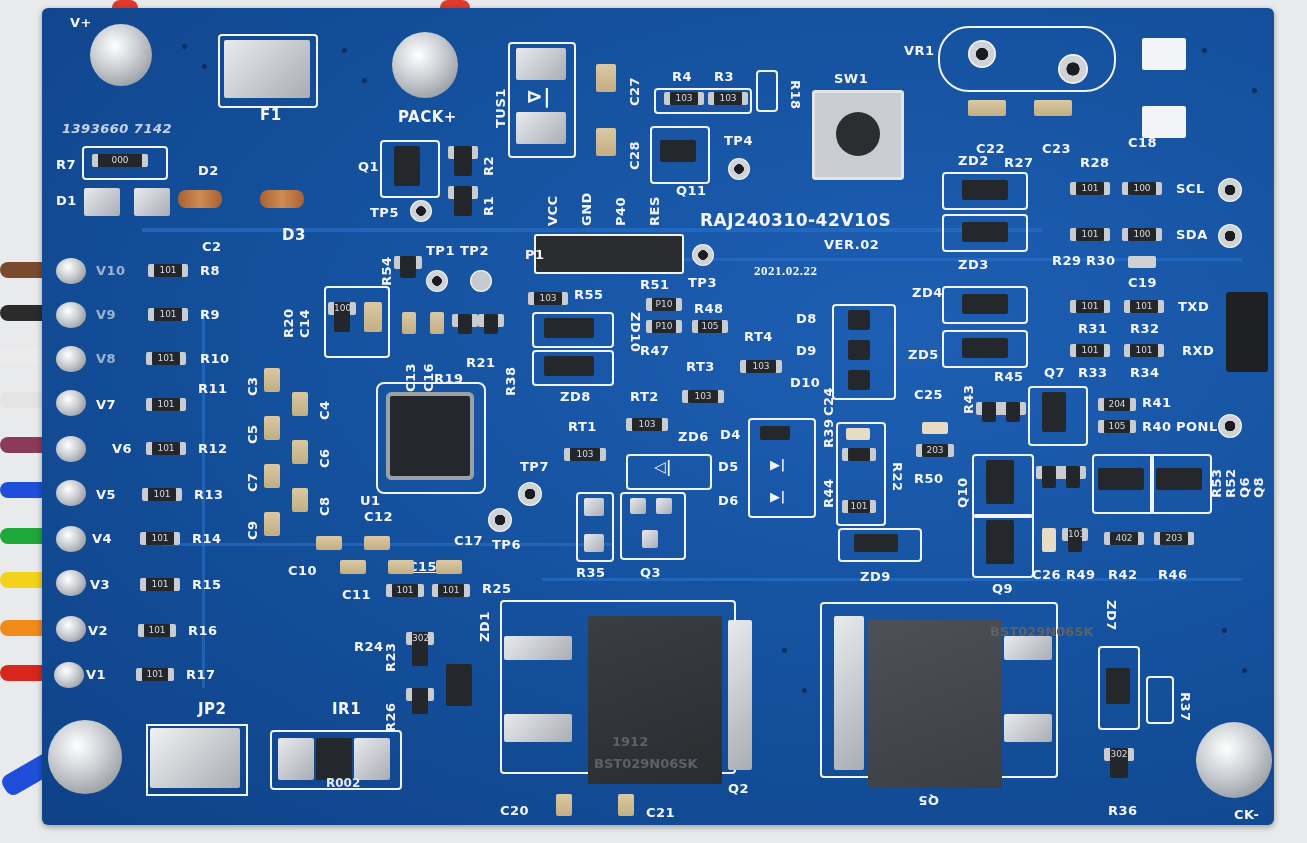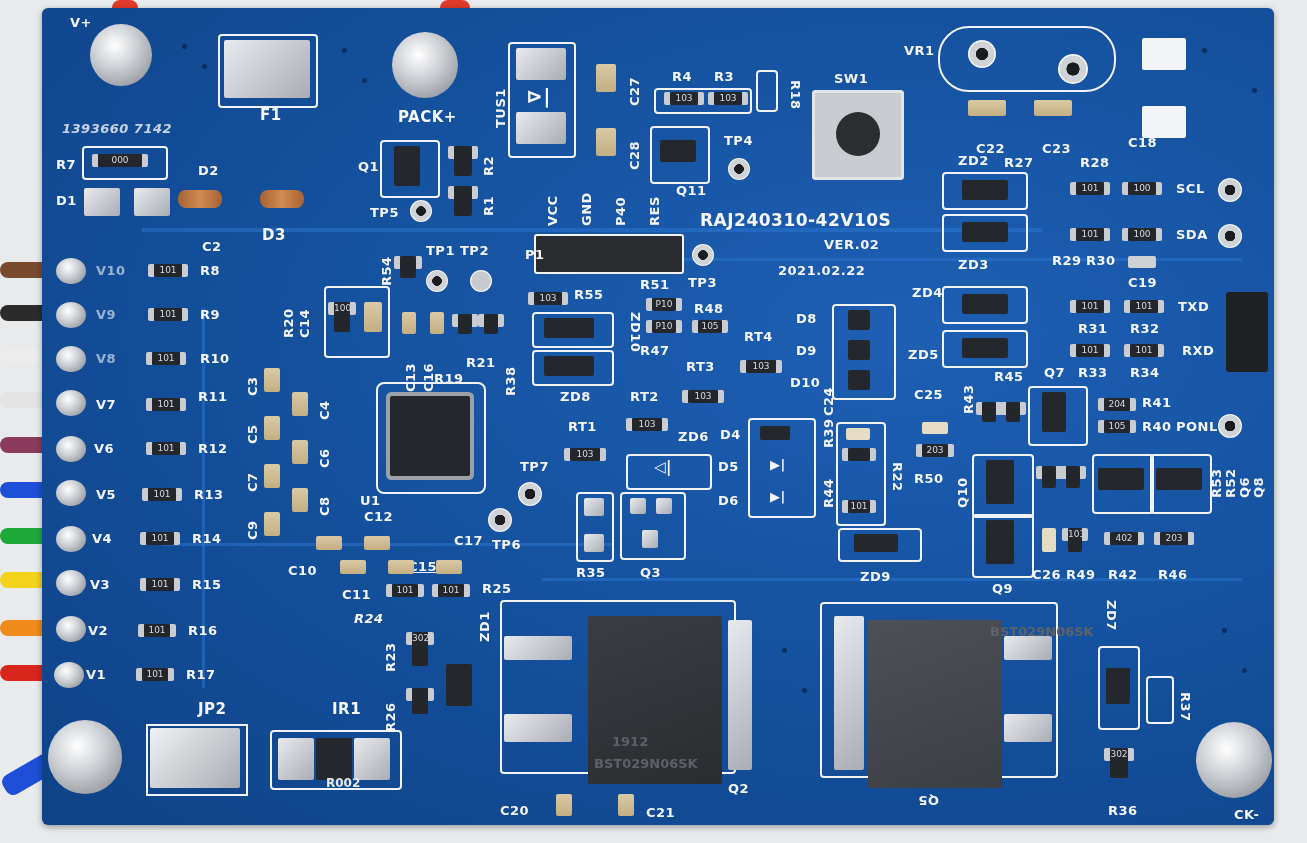--- a/index.html
+++ b/index.html
@@ -65,21 +65,21 @@
 
   <div class="outline" style="left:40px;top:138px;width:82px;height:30px;"></div>
   <div class="res" style="left:56px;top:146px;width:44px;">000</div>
   <span class="silk sm" style="left:14px;top:150px;">R7</span>
   <span class="silk sm" style="left:14px;top:186px;">D1</span>
   <div class="pad" style="left:42px;top:180px;width:36px;height:28px;"></div>
   <div class="pad" style="left:92px;top:180px;width:36px;height:28px;"></div>
   <span class="silk sm" style="left:156px;top:156px;">D2</span>
   <div style="position:absolute;left:136px;top:182px;width:44px;height:18px;background:linear-gradient(90deg,#a66233,#d08a52,#a66233);border-radius:8px;"></div>
   <div style="position:absolute;left:218px;top:182px;width:44px;height:18px;background:linear-gradient(90deg,#a66233,#d08a52,#a66233);border-radius:8px;"></div>
-  <span class="silk" style="left:220px;top:220px;">D3</span>
+  <span class="silk" style="left:240px;top:220px;">D3</span>
 
   <div class="outline" style="left:338px;top:132px;width:56px;height:54px;"></div>
   <div class="ic" style="left:352px;top:138px;width:26px;height:40px;"></div>
   <span class="silk sm" style="left:316px;top:152px;">Q1</span>
   <div class="res" style="left:412px;top:138px;width:18px;height:30px;"></div>
   <div class="res" style="left:412px;top:178px;width:18px;height:30px;"></div>
   <span class="silk sm v" style="left:440px;top:168px;">R2</span>
   <span class="silk sm v" style="left:440px;top:208px;">R1</span>
   <div class="hole" style="left:368px;top:192px;width:22px;height:22px;"></div>
   <span class="silk sm" style="left:328px;top:198px;">TP5</span>
@@ -121,21 +121,21 @@
   <div class="pad" style="left:1100px;top:30px;width:44px;height:32px;background:#f2f4f7;"></div>
   <div class="pad" style="left:1100px;top:98px;width:44px;height:32px;background:#f2f4f7;"></div>
 
   <div class="cap" style="left:926px;top:92px;width:38px;height:16px;"></div>
   <div class="cap" style="left:992px;top:92px;width:38px;height:16px;"></div>
   <span class="silk sm" style="left:934px;top:134px;">C22</span>
   <span class="silk sm" style="left:1000px;top:134px;">C23</span>
 
   <span class="silk" style="left:658px;top:204px;font-size:17px;">RAJ240310-42V10S</span>
   <span class="silk sm" style="left:782px;top:230px;">VER.02</span>
-  <span class="silk sm" style="left:736px;top:256px;">2021.02.22</span>
+  <span class="silk sm" style="left:712px;top:256px;font-family:Liberation Serif, serif;">2021.02.22</span>
 
   <span class="silk sm" style="left:916px;top:146px;">ZD2</span>
   <div class="outline" style="left:900px;top:164px;width:82px;height:34px;"></div>
   <div class="ic" style="left:920px;top:172px;width:46px;height:20px;"></div>
   <div class="outline" style="left:900px;top:206px;width:82px;height:34px;"></div>
   <div class="ic" style="left:920px;top:214px;width:46px;height:20px;"></div>
   <span class="silk sm" style="left:916px;top:250px;">ZD3</span>
   <span class="silk sm" style="left:870px;top:278px;">ZD4</span>
   <div class="outline" style="left:900px;top:278px;width:82px;height:34px;"></div>
   <div class="ic" style="left:920px;top:286px;width:46px;height:20px;"></div>
@@ -315,24 +315,24 @@
     <span class="silk sm" style="left:158px;top:300px;">R9</span>
 
     <div class="solder" style="left:14px;top:338px;width:30px;height:26px;"></div>
     <span class="silk sm" style="left:54px;top:344px;opacity:.6;">V8</span>
     <div class="res" style="left:110px;top:344px;width:28px;">101</div>
     <span class="silk sm" style="left:158px;top:344px;">R10</span>
 
     <div class="solder" style="left:14px;top:382px;width:30px;height:26px;"></div>
     <span class="silk sm" style="left:54px;top:390px;">V7</span>
     <div class="res" style="left:110px;top:390px;width:28px;">101</div>
-    <span class="silk sm" style="left:156px;top:382px;">R11</span>
+    <span class="silk sm" style="left:156px;top:374px;">R11</span>
 
     <div class="solder" style="left:14px;top:428px;width:30px;height:26px;"></div>
-    <span class="silk sm" style="left:52px;top:434px;">V6</span>
+    <span class="silk sm" style="left:70px;top:434px;">V6</span>
     <div class="res" style="left:110px;top:434px;width:28px;">101</div>
     <span class="silk sm" style="left:156px;top:434px;">R12</span>
 
     <div class="solder" style="left:14px;top:472px;width:30px;height:26px;"></div>
     <span class="silk sm" style="left:54px;top:480px;">V5</span>
     <div class="res" style="left:106px;top:480px;width:28px;">101</div>
     <span class="silk sm" style="left:152px;top:480px;">R13</span>
 
     <div class="solder" style="left:14px;top:518px;width:30px;height:26px;"></div>
     <span class="silk sm" style="left:50px;top:524px;">V4</span>
@@ -386,21 +386,21 @@
   <span class="silk sm" style="left:366px;top:552px;text-decoration:underline;">C15</span>
   <span class="silk sm" style="left:412px;top:526px;">C17</span>
   <span class="silk sm" style="left:246px;top:556px;">C10</span>
   <div class="cap" style="left:298px;top:552px;width:26px;height:14px;"></div>
   <div class="cap" style="left:346px;top:552px;width:26px;height:14px;"></div>
   <div class="cap" style="left:394px;top:552px;width:26px;height:14px;"></div>
   <span class="silk sm" style="left:300px;top:580px;">C11</span>
   <div class="res" style="left:350px;top:576px;width:26px;">101</div>
   <div class="res" style="left:396px;top:576px;width:26px;">101</div>
   <span class="silk sm" style="left:440px;top:574px;">R25</span>
-  <span class="silk sm" style="left:312px;top:604px;font-style:italic;">R24</span>
+  <span class="silk sm" style="left:312px;top:632px;">R24</span>
 
   <div class="res" style="left:370px;top:624px;width:16px;height:34px;">302</div>
   <div class="res" style="left:370px;top:680px;width:16px;height:26px;"></div>
   <span class="silk sm v" style="left:342px;top:664px;">R23</span>
   <span class="silk sm v" style="left:342px;top:724px;">R26</span>
   <div class="ic" style="left:404px;top:656px;width:26px;height:42px;"></div>
   <span class="silk sm v" style="left:436px;top:634px;">ZD1</span>
 
   <div class="outline" style="left:534px;top:484px;width:34px;height:66px;"></div>
   <div class="pad" style="left:542px;top:490px;width:20px;height:18px;"></div>

